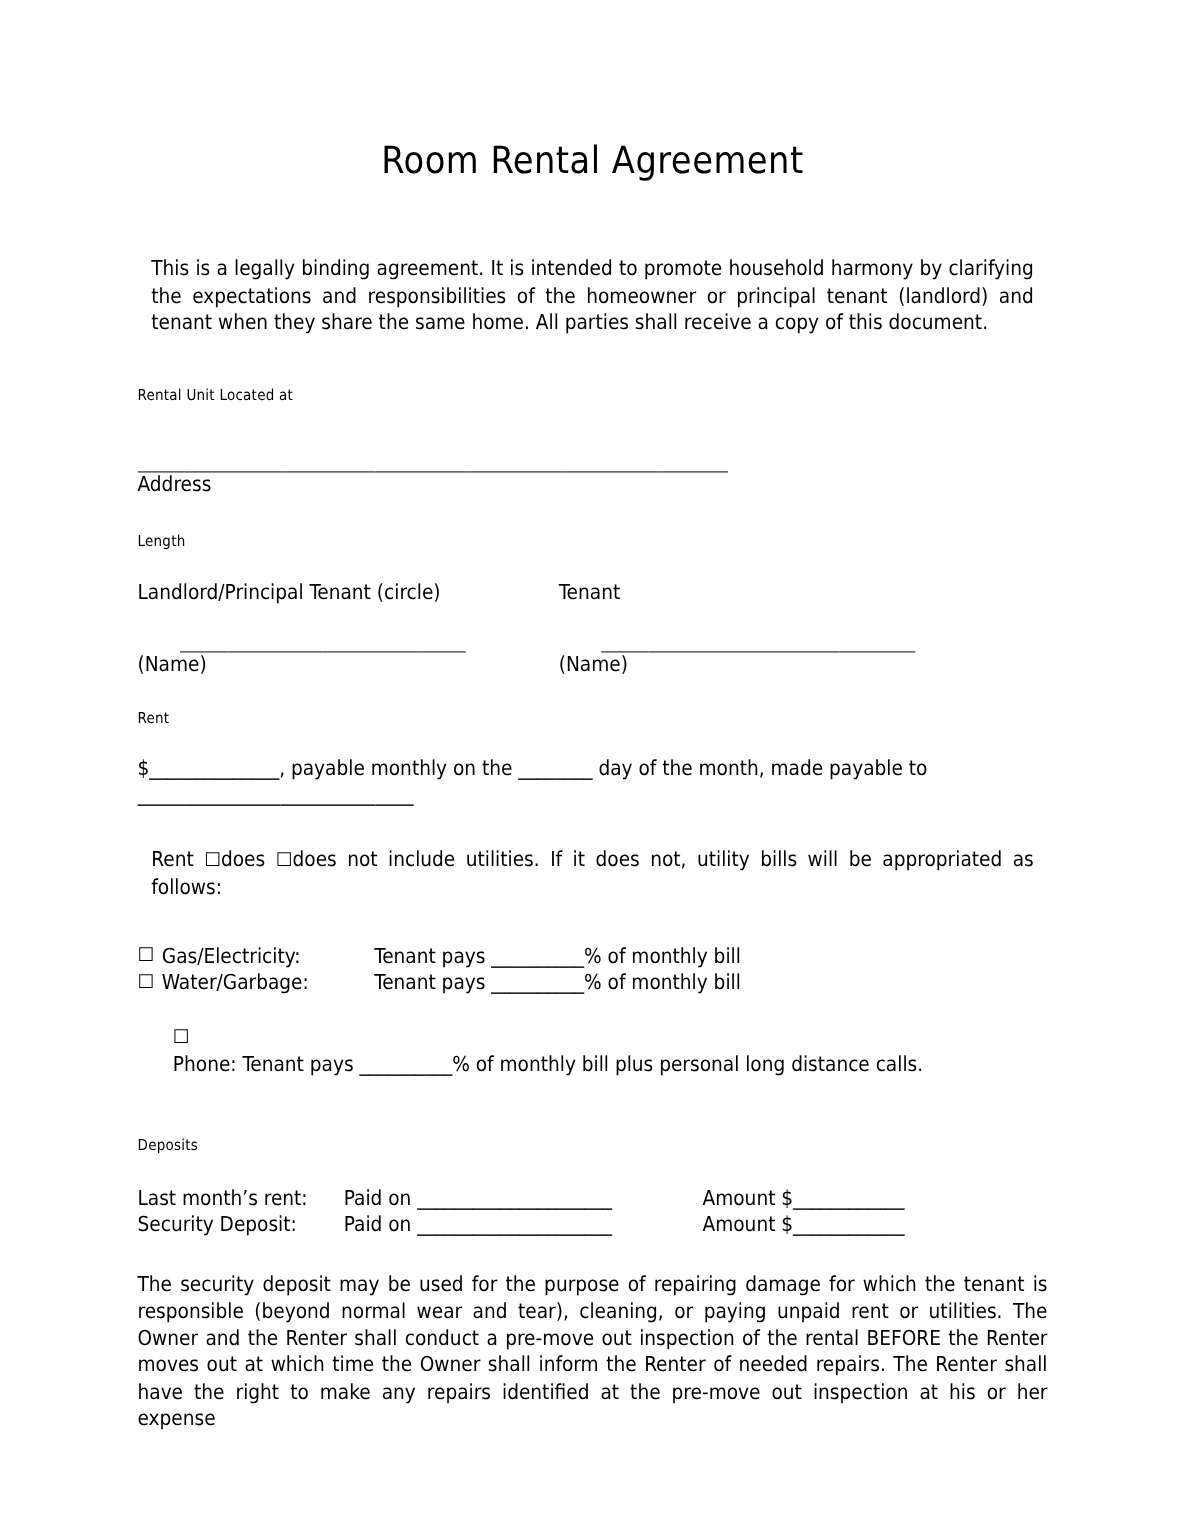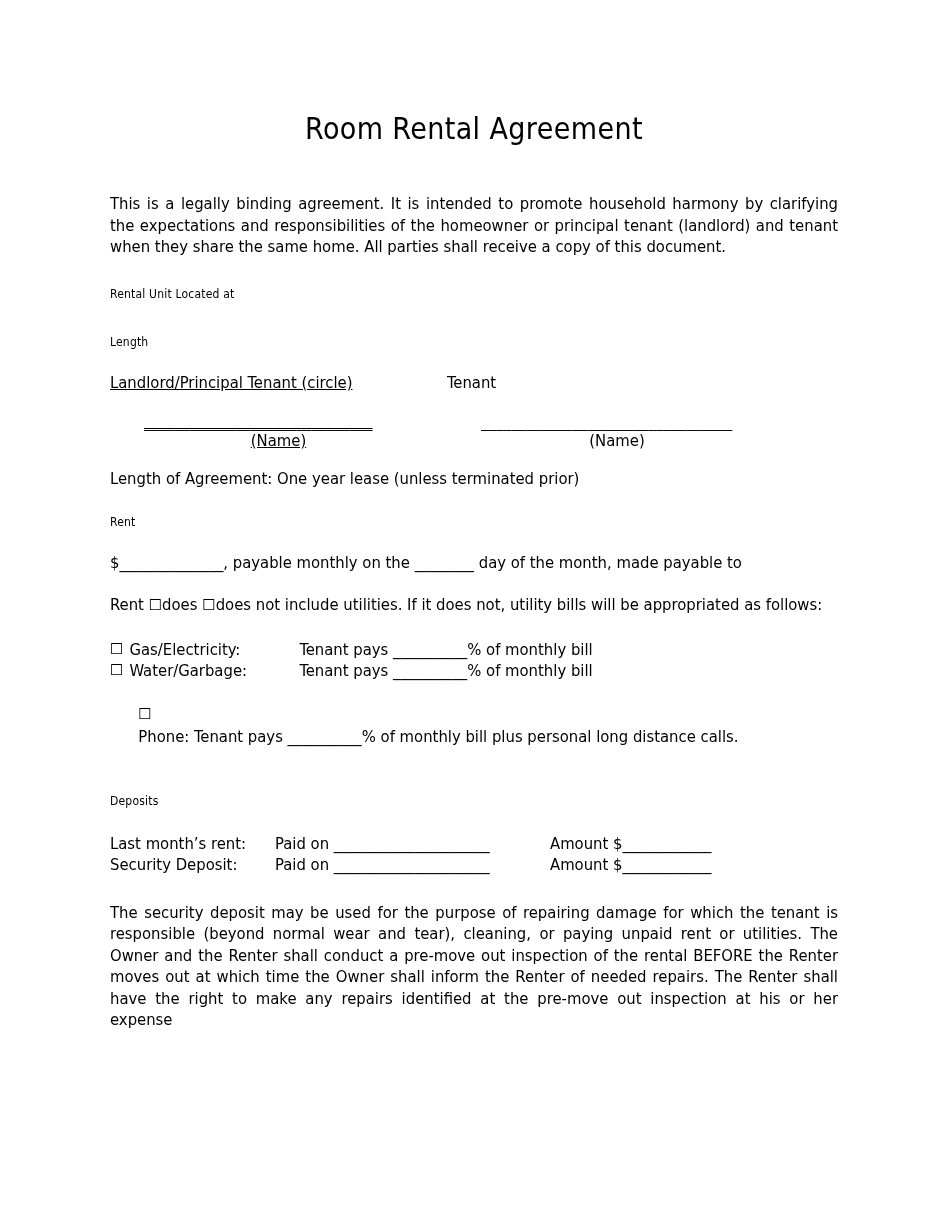--- a/index.html
+++ b/index.html
@@ -25,21 +25,21 @@
   .doc-title {
     text-align: center;
     font-size: 30px;
     font-weight: 400;
     letter-spacing: 0.4px;
     margin: 0;
     padding-top: 110px;
     line-height: 38px;
   }
   .intro-para {
-    margin: 0;
+    margin: 11px;
     padding-top: 45px;
     font-size: 16.5px;
     line-height: 21.5px;
     text-align: justify;
     text-justify: inter-word;
   }
   .section-heading {
     font-size: 12px;
     font-weight: 400;
     line-height: 26px;
@@ -78,23 +78,22 @@
     padding-top: 17px;
     display: flex;
   }
   .parties-rules {
     padding-top: 19px;
     display: flex;
     margin-left: 34px;
   }
   .parties-captions {
     display: flex;
-    text-align: center;
-  }
-  .col-a { width: 337px; flex: 0 0 337px; text-decoration: underline; }
+  }
+  .col-a { width: 337px; flex: 0 0 337px; }
   .col-b { width: 340px; flex: 0 0 340px; }
 
   .terms-line   { padding-top: 17px; }
   .rent-line-1  { padding-top: 17px; }
   .rent-line-2  { padding-top: 0px; }
 
   .utilities-intro {
     padding-top: 21px;
     text-align: justify;
     text-justify: inter-word;
@@ -119,21 +118,21 @@
 
   .deposits-table { padding-top: 19px; }
   .dep-row {
     font-size: 16.5px;
     line-height: 21.5px;
     display: flex;
     white-space: pre;
   }
   .dep-label { flex: 0 0 165px; width: 165px; }
   .dep-paid  { flex: 0 0 275px; width: 275px; }
-  .dep-amt   { flex: 0 0 auto; }
+  .dep-amt   { flex: 0 0 auto; margin-left: 12px; }
 
   .closing-para {
     padding-top: 26px;
     font-size: 16.5px;
     line-height: 21.5px;
     text-align: justify;
     text-justify: inter-word;
     margin: 0;
   }
   .cbox { font-family: "DejaVu Sans", sans-serif; font-size: 15px; }
@@ -142,44 +141,48 @@
 <body>
 
 <div class="page">
 
   <h1 class="doc-title">Room Rental Agreement</h1>
 
   <p class="intro-para">This is a legally binding agreement. It is intended to promote household harmony by clarifying the expectations and responsibilities of the homeowner or principal tenant (landlord) and tenant when they share the same home. All parties shall receive a copy of this document.</p>
 
   <h2 class="section-heading h-rental-unit">Rental Unit Located at</h2>
 
+  <div class="address-block">
+    <div class="rule-line">______________________________________________________________</div>
+    <div class="caption-line">Address</div>
+  </div>
 
   <h2 class="section-heading h-parties">Length</h2>
 
   <div class="parties-labels">
     <div class="col-a body-line">Landlord/Principal Tenant (circle)</div>
     <div class="col-b body-line">Tenant</div>
   </div>
 
   <div class="parties-rules">
     <div class="col-a rule-line">______________________________</div>
     <div class="col-b rule-line">_________________________________</div>
   </div>
 
   <div class="parties-captions">
     <div class="col-a caption-line">(Name)</div>
     <div class="col-b caption-line">(Name)</div>
   </div>
 
 
-  <div class="body-line terms-line">Length of Agreement: One year lease (unless terminated prior)</div>
 
   <h2 class="section-heading h-rent">Rent</h2>
 
   <div class="body-line rent-line-1">$______________, payable monthly on the ________ day of the month, made payable to</div>
+  <div class="rule-line rent-line-2">_____________________________</div>
 
   <p class="intro-para utilities-intro"><span>Rent </span><span class="cbox">☐</span><span>does </span><span class="cbox">☐</span><span>does not include utilities. If it does not, utility bills will be appropriated as follows:</span></p>
 
   <div class="utilities-list">
 
     <div class="util-row">
       <span class="util-box cbox">☐</span>
       <span class="util-label">Gas/Electricity:</span>
       <span class="util-rest">Tenant pays __________% of monthly bill</span>
     </div>

